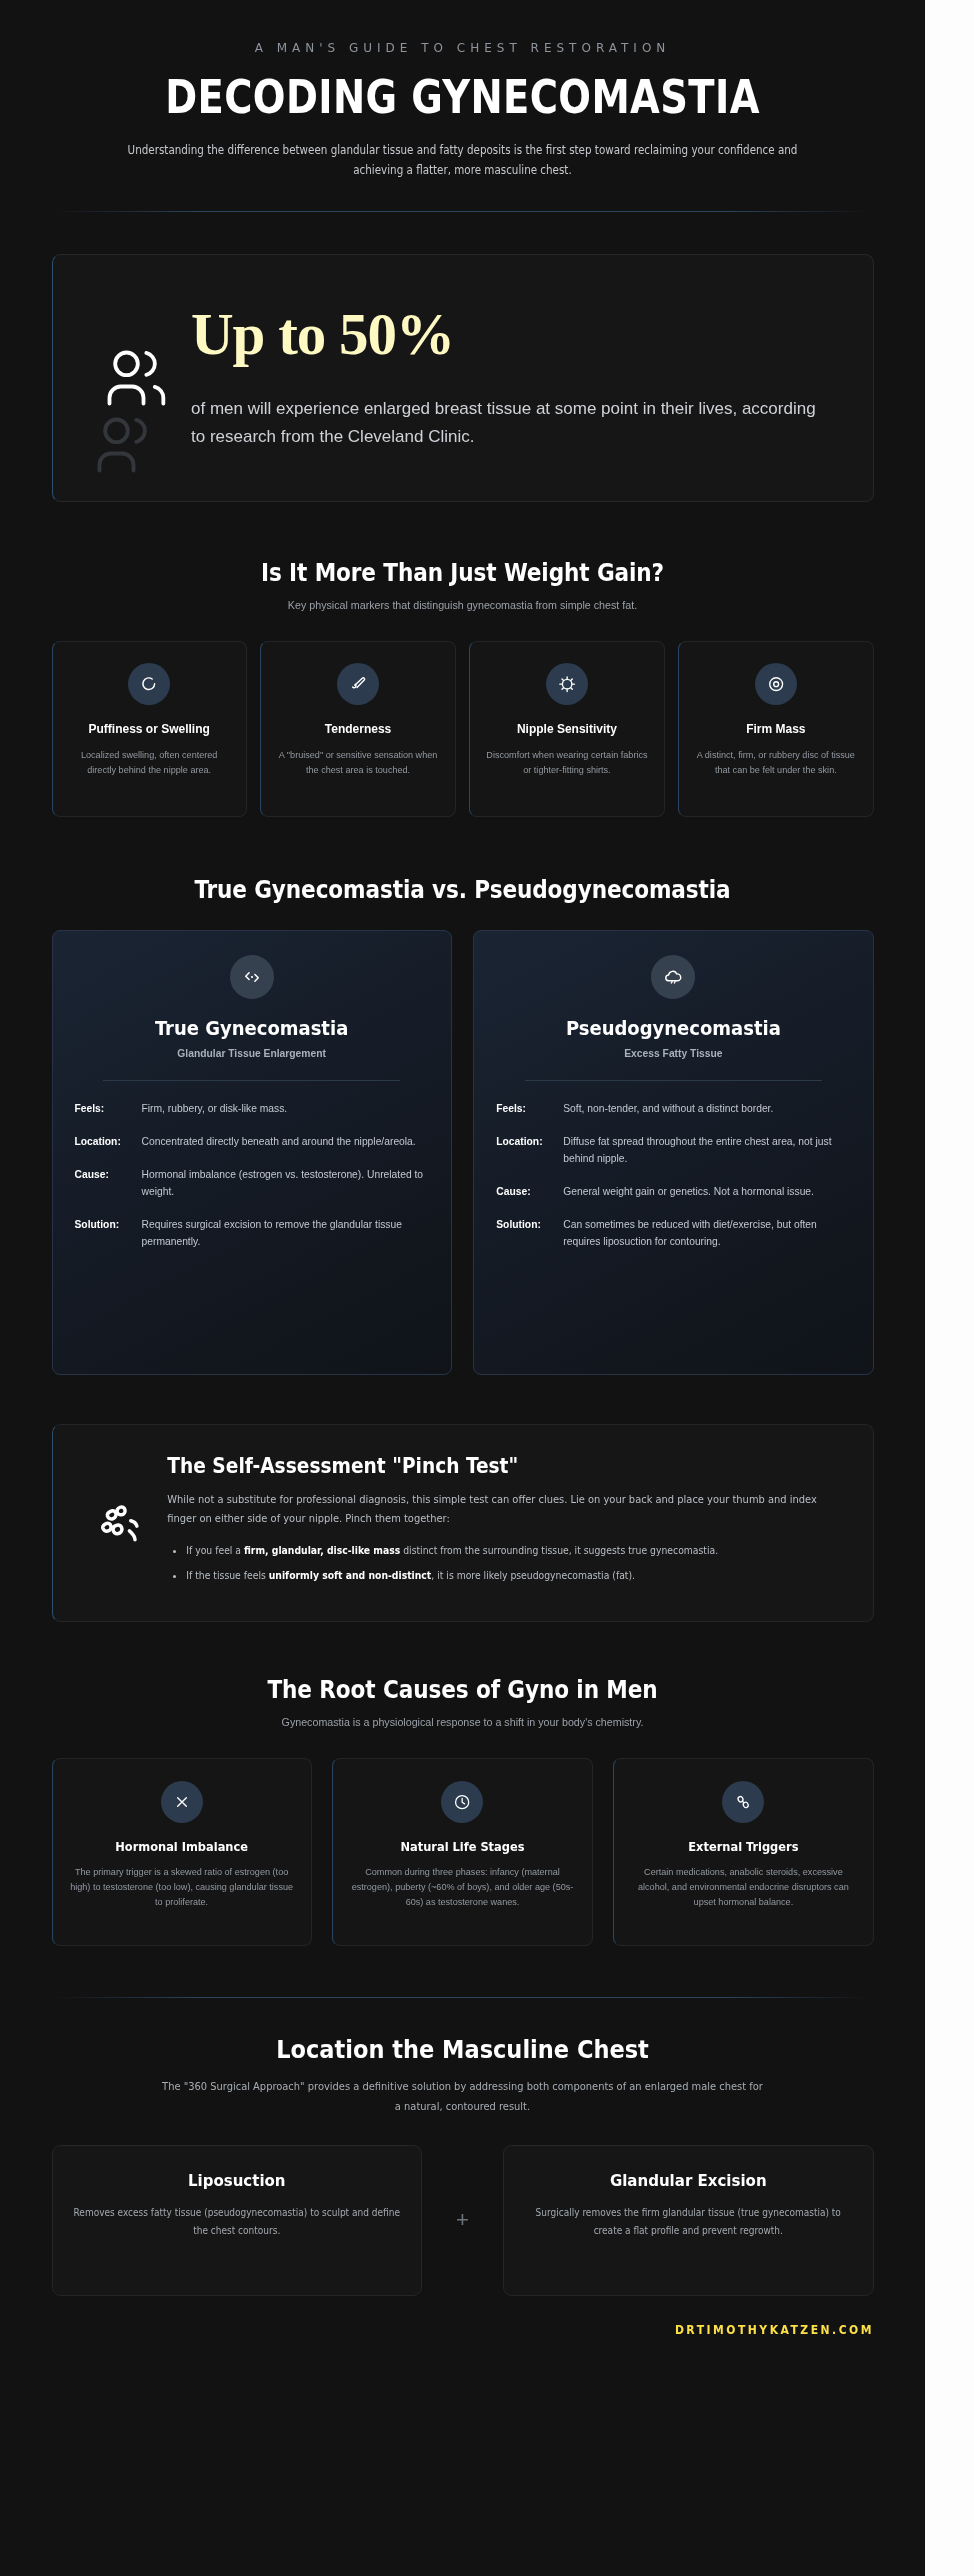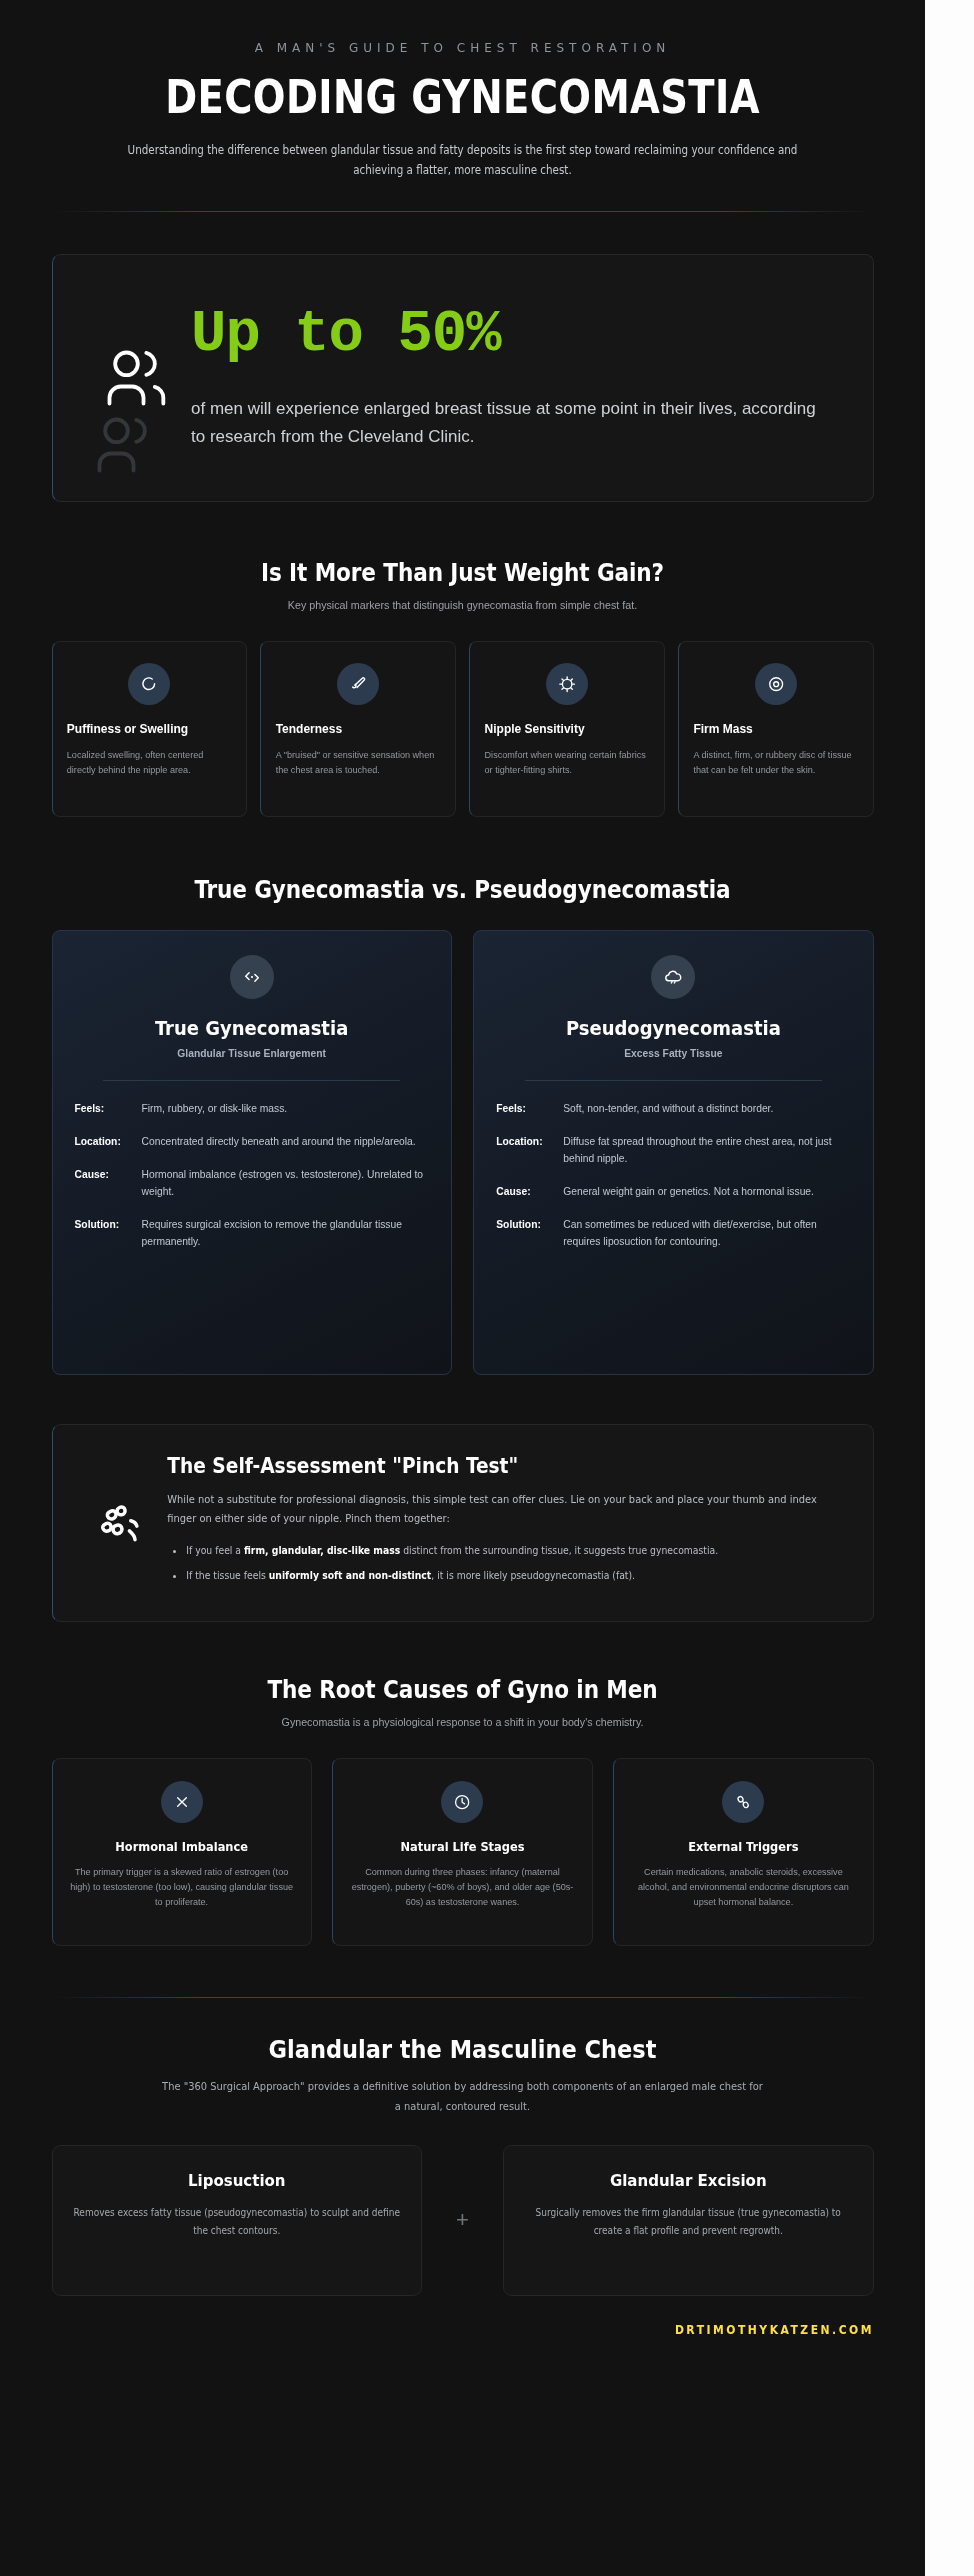--- a/index.html
+++ b/index.html
@@ -90,24 +90,24 @@
     display: flex;
     flex-direction: column;
     align-items: center;
     justify-content: center;
   }
   .stat-icon .ghost { position: absolute; top: 67px; left: 3.2px; opacity: .42; }
   .stat-body { flex: 1 1 auto; }
   .stat-number {
     font-size: 59px;
     font-weight: 700;
-    color: #84cc16;
+    color: #fef9c3;
     letter-spacing: -1px;
     line-height: 1.0;
-    font-family: Liberation Mono, monospace;
+    font-family: Liberation Serif, serif;
   }
   .stat-text {
     margin-top: 31px;
     font-size: 17px;
     line-height: 1.62;
     color: #cfd3d8;
     max-width: 636px;
   }
 
   
@@ -134,20 +134,21 @@
     display: grid;
     grid-template-columns: repeat(4, 1fr);
     gap: 13.5px;
   }
   .sym-card {
     background: #151515;
     border: 0.8px solid #232528;
     border-left: 1.6px solid #2a4660;
     border-radius: 8px;
     padding: 20.7px 14.3px 24px 14.3px;
+    text-align: center;
     min-height: 176px;
   }
   .icon-circle {
     width: 42px; height: 42px;
     margin: 0 auto 16px auto;
     border-radius: 50%;
     background: #2c3c4e;
     display: flex; align-items: center; justify-content: center;
   }
   .sym-title {
@@ -600,21 +601,21 @@
           </div>
           <div class="cause-title">External Triggers</div>
           <div class="cause-desc">Certain medications, anabolic steroids, excessive alcohol, and environmental endocrine disruptors can upset hormonal balance.</div>
         </div>
 
       </div>
     </div>
 
     <div class="sol-divider"></div>
     <div class="sol-sec">
-      <div class="sol-title">Glandular the Masculine Chest</div>
+      <div class="sol-title">Location the Masculine Chest</div>
       <div class="sol-sub">The "360 Surgical Approach" provides a definitive solution by addressing both components of an enlarged male chest for a natural, contoured result.</div>
       <div class="sol-grid">
         <div class="sol-card">
           <div class="sol-card-title">Liposuction</div>
           <div class="sol-card-desc">Removes excess fatty tissue (pseudogynecomastia) to sculpt and define the chest contours.</div>
         </div>
         <div class="sol-plus">+</div>
         <div class="sol-card">
           <div class="sol-card-title">Glandular Excision</div>
           <div class="sol-card-desc">Surgically removes the firm glandular tissue (true gynecomastia) to create a flat profile and prevent regrowth.</div>

